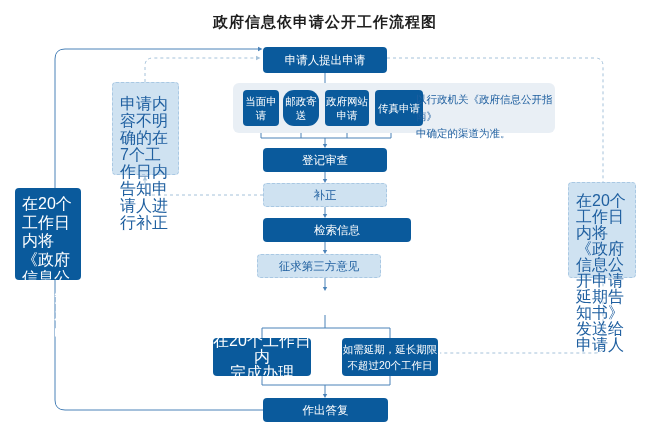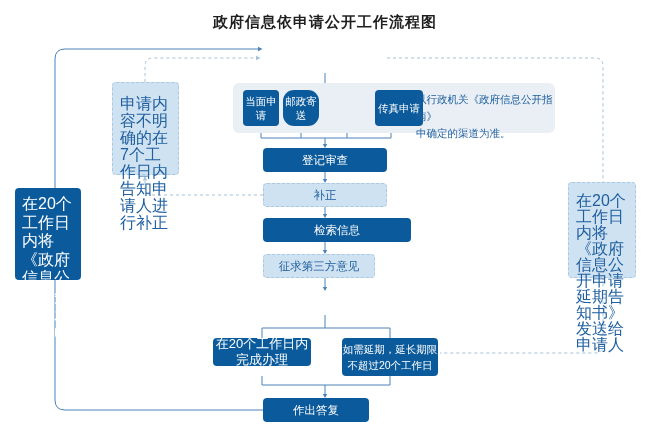--- a/index.html
+++ b/index.html
@@ -34,27 +34,27 @@
   .apply{left:263px;top:47px;width:124px;height:26px;}
   .ch0{left:243px;top:90px;width:36px;height:36px;}
   .ch1{left:283px;top:90px;width:36px;height:36px;border-radius:11px;}
   .ch2{left:325px;top:90px;width:44px;height:36px;}
   .ch3{left:375px;top:90px;width:48px;height:36px;}
   .chnote{position:absolute;left:416px;top:91px;width:140px;
     font-size:10.5px;line-height:17px;color:var(--note-text);}
   .register{left:263px;top:148px;width:124px;height:24px;}
   .correction{left:263px;top:183px;width:124px;height:24px;}
   .retrieve{left:263px;top:218px;width:148px;height:24px;}
-  .third{left:263px;top:254px;width:112px;height:24px;}
+  .third{left:257px;top:254px;width:124px;height:24px;}
   .review{left:263px;top:291px;width:124px;height:24px;}
-  .complete{left:213px;top:338px;width:98px;height:28px;flex-direction:column;
-    font-size:13px;line-height:16px;}
+  .complete{left:213px;top:338px;width:98px;height:38px;flex-direction:column;
+    font-size:16px;line-height:16px;}
   .extension{left:342px;top:338px;width:96px;height:38px;flex-direction:column;
     font-size:10.5px;line-height:16px;}
-  .reply{left:263px;top:398px;width:106px;height:24px;}
+  .reply{left:263px;top:398px;width:125px;height:24px;}
   .sidebox{position:absolute;border-radius:4px;font-size:16px;
     padding:7px 7px;text-align:left;}
   .leftNotice{left:15px;top:188px;width:66px;height:92px;line-height:18.5px;
     background:var(--dark-box);color:#fff;}
   .leftNote{left:112px;top:82px;width:67px;height:93px;line-height:17px;
     background:var(--light-box-fill);border:1px dashed var(--light-box-border);
     color:var(--note-text);padding-top:12px;}
   .rightNote{left:568px;top:182px;width:68px;height:96px;line-height:16px;
     background:var(--light-box-fill);border:1px dashed var(--light-box-border);
     color:var(--note-text);padding-top:10px;}
@@ -96,24 +96,26 @@
     <path class="dah" d="M256 55.8 L256 60.2 L260.5 58 Z"></path>
 
     <path class="dl" d="M263 195 H153 Q145 195 145 187 V180"></path>
     <path class="dah" d="M142.8 180.5 L147.2 180.5 L145 176 Z"></path>
 
     <path class="dl" d="M387 58 H595 Q603 58 603 66 V345 Q603 353 595 353 H440"></path>
   </svg>
 
   <div class="title">政府信息依申请公开工作流程图</div>
 
+  <div class="node dark f11 apply">申请人提出申请</div>
 
   <div class="group"></div>
   <div class="node dark f10 ch0">当面申请</div>
   <div class="node dark f10 ch1">邮政寄送</div>
+  <div class="node dark f10 ch2">政府网站申请</div>
   <div class="node dark f10 ch3">传真申请</div>
   <div class="chnote">
     <div>以行政机关《政府信息公开指南》</div>
     <div>中确定的渠道为准。</div>
   </div>
 
   <div class="node dark f11 register">登记审查</div>
   <div class="node light f11 correction">补正</div>
   <div class="node dark f11 retrieve">检索信息</div>
   <div class="node light f11 third">征求第三方意见</div>

